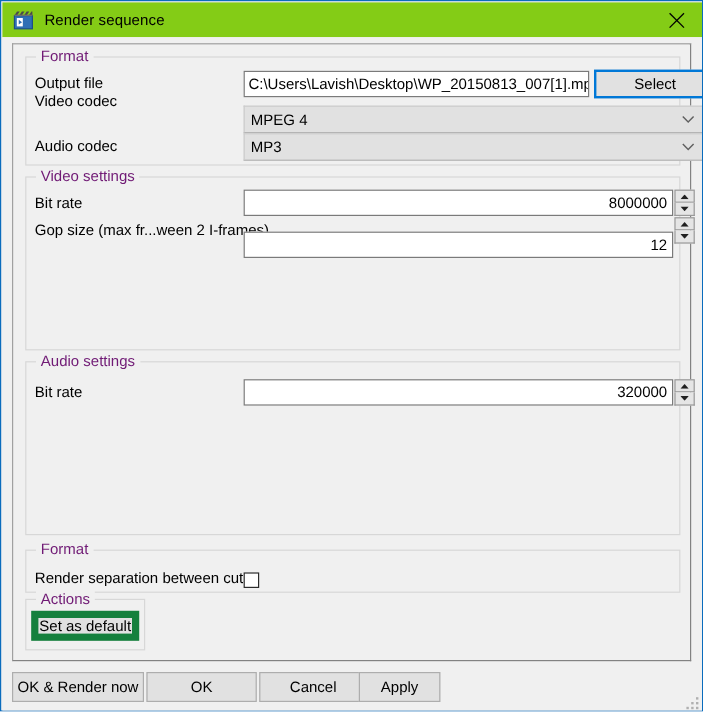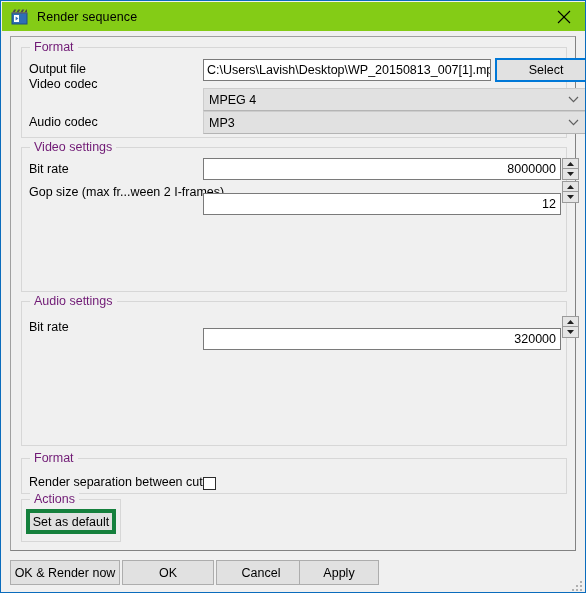--- a/index.html
+++ b/index.html
@@ -102,21 +102,21 @@
     padding: 0 3px;
     overflow: hidden;
     white-space: nowrap;
   }
   .textfield.right { justify-content: flex-end; padding-right: 4px; }
 
   .btn {
     position: absolute;
     box-sizing: border-box;
     background: #e1e1e1;
-    border: 4px solid #15803d;
+    border: 6px solid #15803d;
     font-size: 12.5px;
     color: #000;
     display: flex;
     align-items: center;
     justify-content: center;
     cursor: default;
     white-space: nowrap;
   }
   .btn.focus {
     border: 2px solid #0078d7;
@@ -285,21 +285,21 @@
           <svg width="7" height="4" viewBox="0 0 7 4">
               <polygon points="3.5,4 0,0 7,0" fill="#202020"></polygon>
             </svg>
         </div>
       </div>
 
       <div class="group" style="left:10px; top:264px; width:546px; height:145px;">
         <span class="legend">Audio settings</span>
       </div>
       <div class="fieldlabel" style="left:18px; top:283px;">Bit rate</div>
-      <div class="textfield right" style="left:192px; top:279px; width:358px; height:22px;margin-top:12px;">320000</div>
+      <div class="textfield right" style="left:192px; top:279px; width:358px; height:22px;">320000</div>
       <div class="spinner" style="left:551px; top:279px; height:22px;">
         <div class="spin-btn">
           <svg width="7" height="4" viewBox="0 0 7 4">
               <polygon points="3.5,0 7,4 0,4" fill="#202020"></polygon>
             </svg>
         </div>
         <div class="spin-btn">
           <svg width="7" height="4" viewBox="0 0 7 4">
               <polygon points="3.5,4 0,0 7,0" fill="#202020"></polygon>
             </svg>
@@ -316,21 +316,21 @@
         <span class="legend">Actions</span>
       </div>
       <div class="btn" style="left:15px; top:472px; width:90px; height:25px;">Set as default</div>
 
     </div>
 
     <div id="buttonbar">
       <div class="bottom-btn" style="left:8px; width:110px;">OK &amp; Render now</div>
       <div class="bottom-btn" style="left:120px; width:92px;">OK</div>
       <div class="bottom-btn" style="left:214px; width:90px;">Cancel</div>
-      <div class="bottom-btn" style="left:297px; width:80px;">Apply</div>
+      <div class="bottom-btn" style="left:297px; width:68px;">Apply</div>
     </div>
 
     <div id="grip">
       <span class="gripdot" style="left:9px; top:3px;"></span>
       <span class="gripdot" style="left:9px; top:7px;"></span>
       <span class="gripdot" style="left:5px; top:7px;"></span>
       <span class="gripdot" style="left:9px; top:11px;"></span>
       <span class="gripdot" style="left:5px; top:11px;"></span>
       <span class="gripdot" style="left:1px; top:11px;"></span>
     </div>

